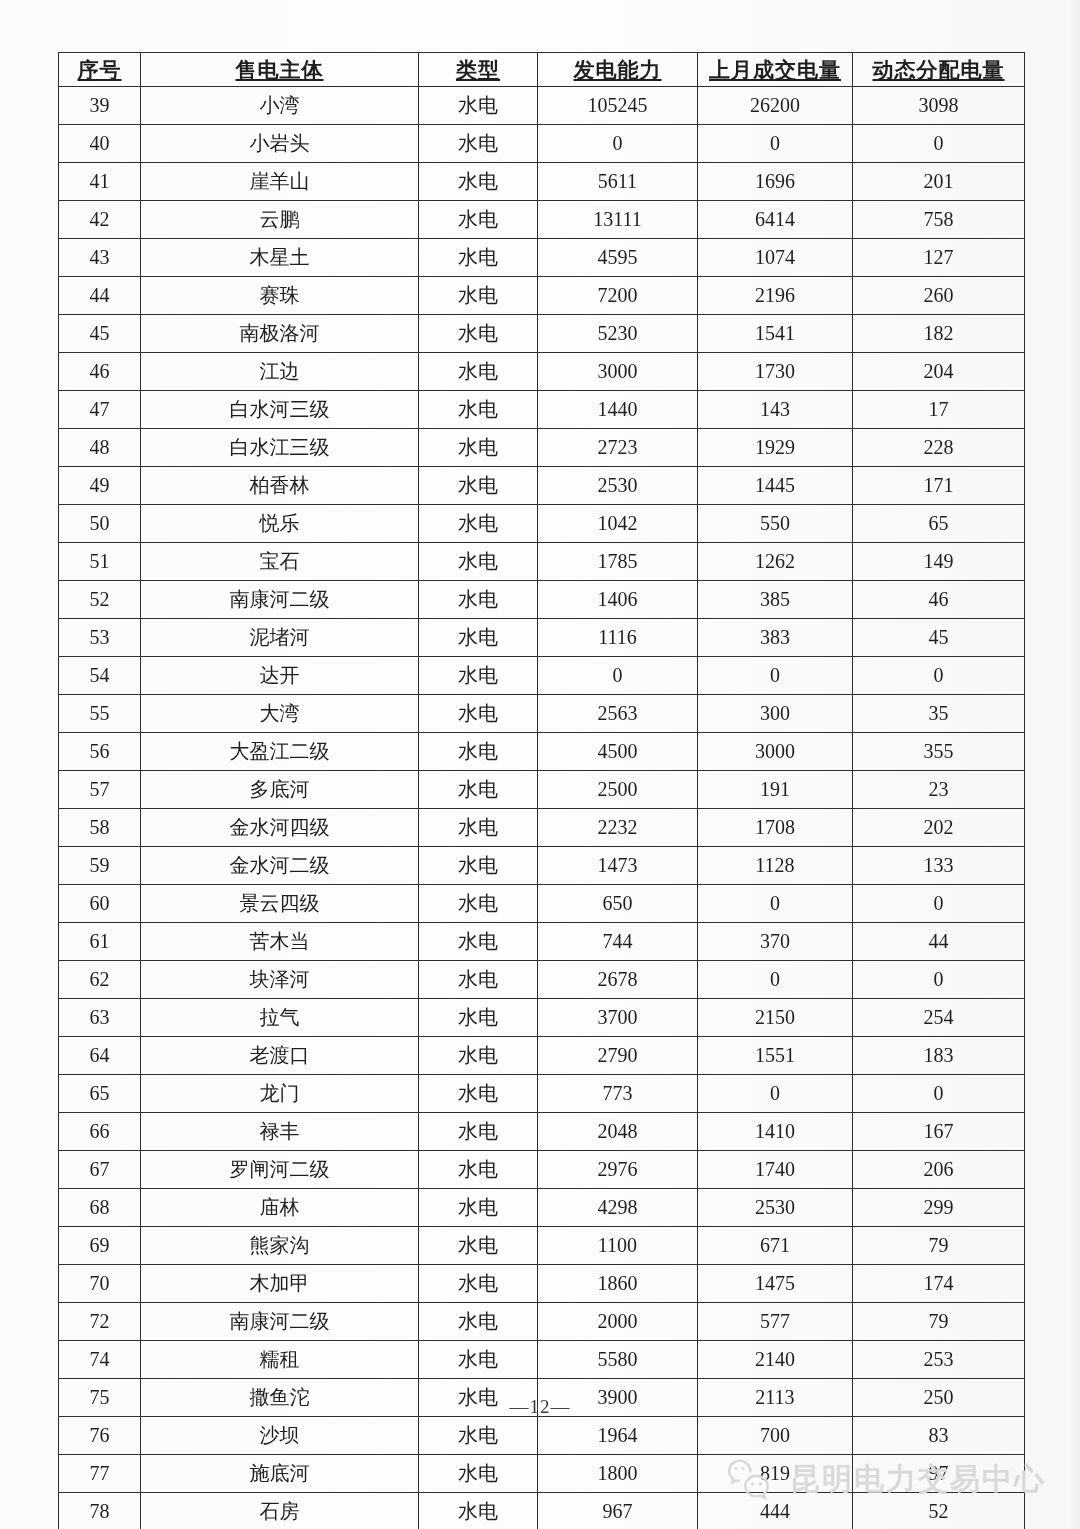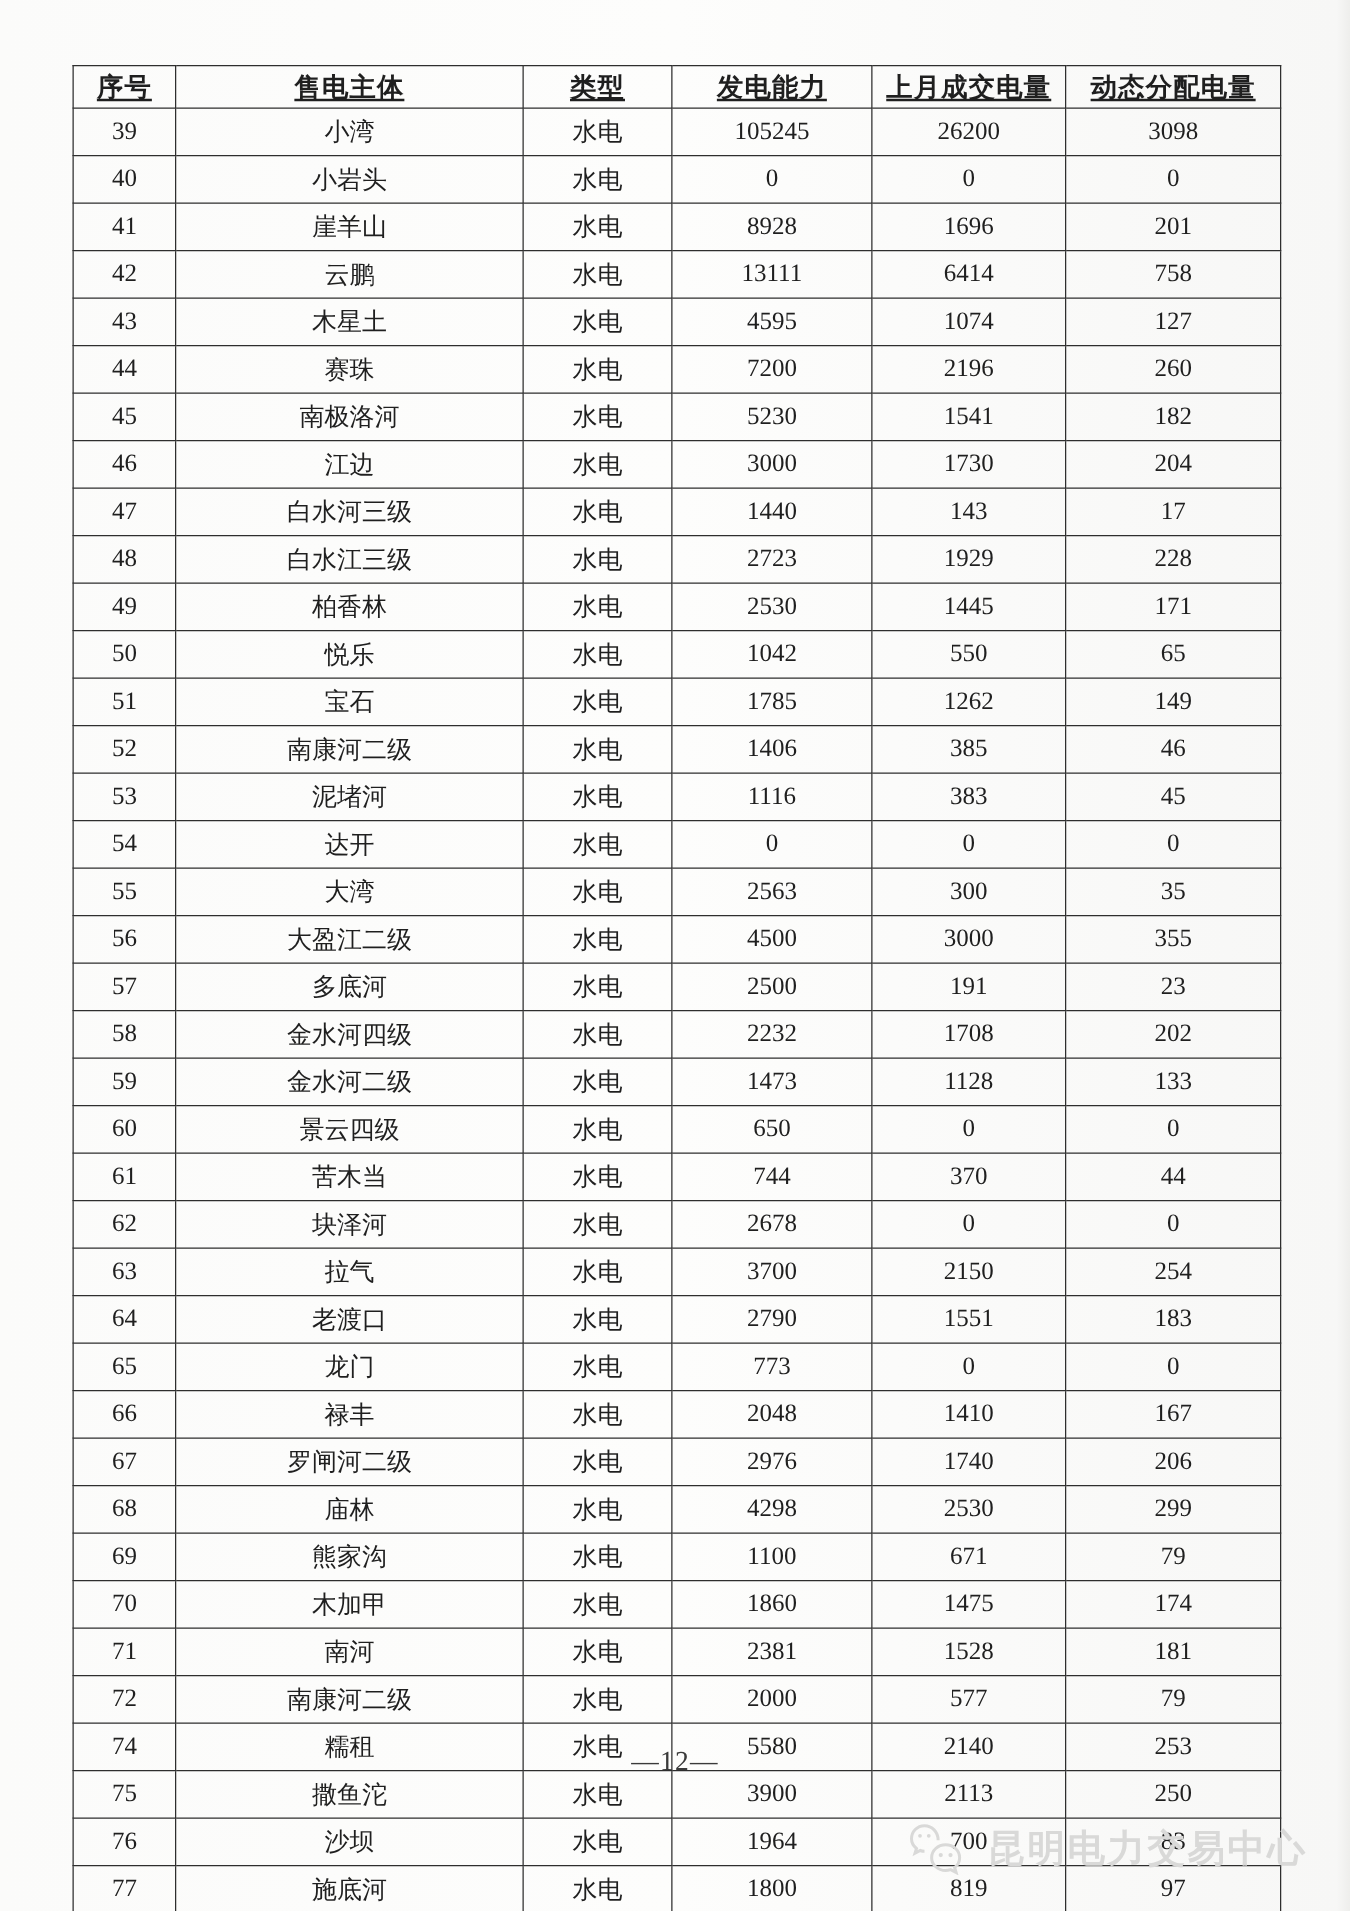--- a/index.html
+++ b/index.html
@@ -45,21 +45,21 @@
   .doc-table td {
     font-size: 20px;
     font-weight: 400;
   }
   .page-number {
     position: absolute;
     top: 1396px;
     left: 0;
     width: 1080px;
     text-align: center;
-    font-size: 22px;
+    font-size: 19px;
     color: #3a3a3a;
     letter-spacing: 1px;
   }
   .watermark {
     position: absolute;
     top: 1458px;
     right: 34px;
     display: flex;
     align-items: center;
     gap: 10px;
@@ -110,21 +110,21 @@
           <td>小岩头</td>
           <td>水电</td>
           <td>0</td>
           <td>0</td>
           <td>0</td>
         </tr>
         <tr>
           <td>41</td>
           <td>崖羊山</td>
           <td>水电</td>
-          <td>8928</td>
+          <td>5611</td>
           <td>1696</td>
           <td>201</td>
         </tr>
         <tr>
           <td>42</td>
           <td>云鹏</td>
           <td>水电</td>
           <td>13111</td>
           <td>6414</td>
           <td>758</td>
@@ -345,28 +345,20 @@
           <td>671</td>
           <td>79</td>
         </tr>
         <tr>
           <td>70</td>
           <td>木加甲</td>
           <td>水电</td>
           <td>1860</td>
           <td>1475</td>
           <td>174</td>
-        </tr>
-        <tr>
-          <td>71</td>
-          <td>南河</td>
-          <td>水电</td>
-          <td>2381</td>
-          <td>1528</td>
-          <td>181</td>
         </tr>
         <tr>
           <td>72</td>
           <td>南康河二级</td>
           <td>水电</td>
           <td>2000</td>
           <td>577</td>
           <td>79</td>
         </tr>
         <tr>

